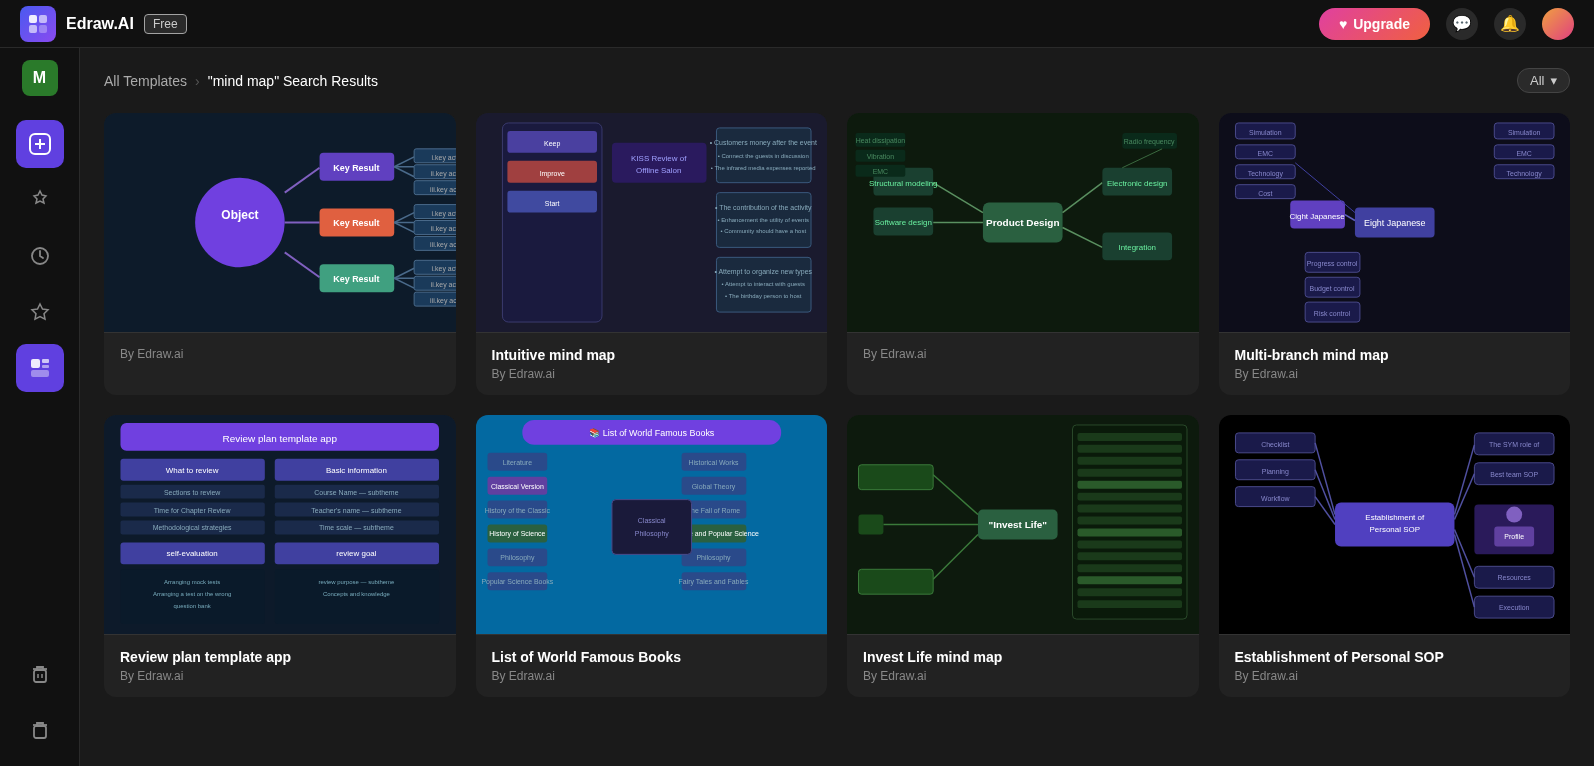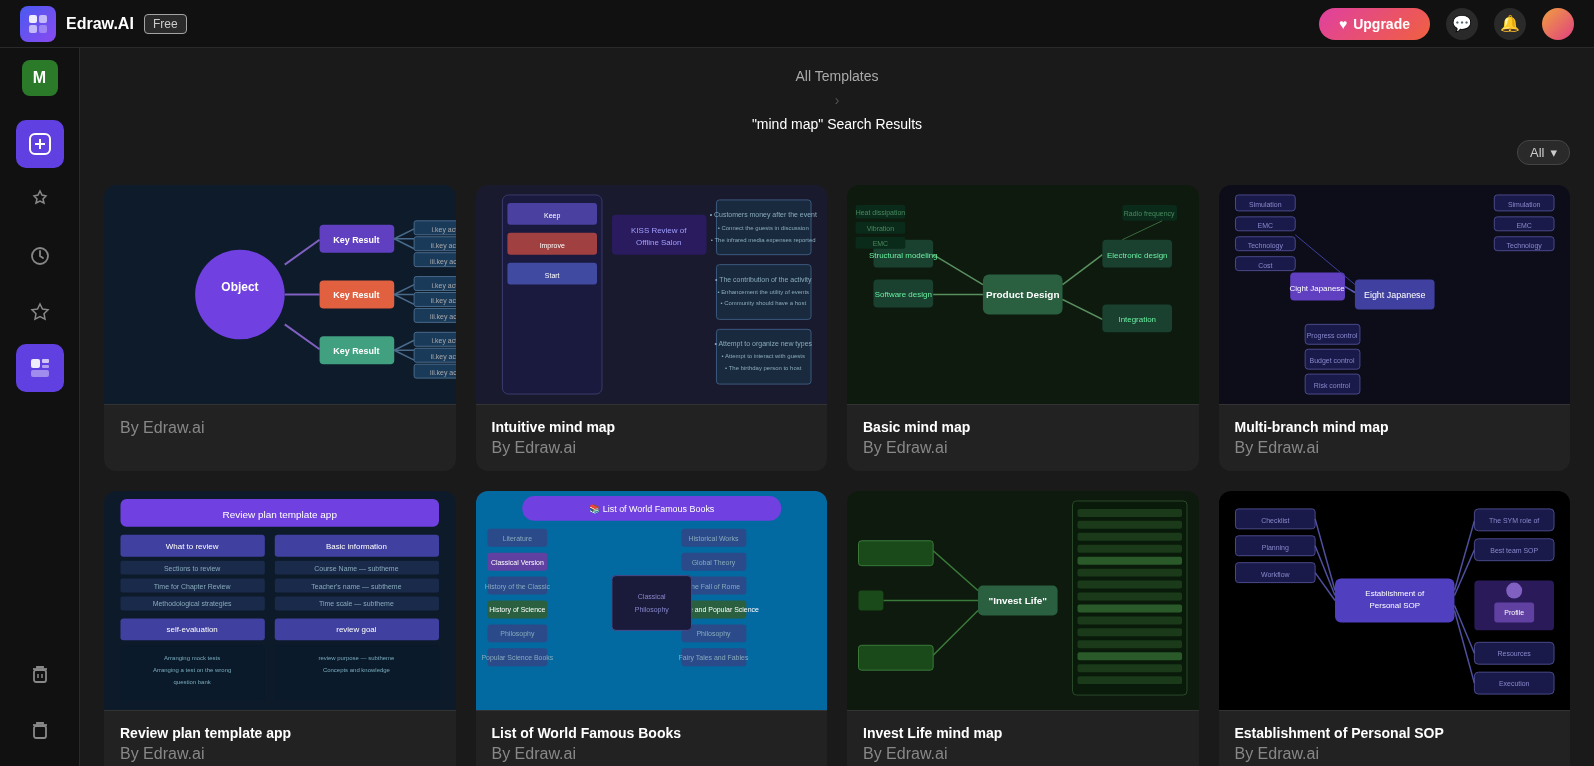--- a/index.html
+++ b/index.html
@@ -148,21 +148,20 @@
       padding: 20px 24px;
     }
 
     
     .breadcrumb {
       display: flex;
       align-items: center;
       gap: 8px;
       margin-bottom: 20px;
       font-size: 14px;
-      flex-direction: column;
     }
     .breadcrumb-link {
       color: #aaa;
       cursor: pointer;
     }
     .breadcrumb-sep { color: #555; }
     .breadcrumb-current { color: #fff; font-weight: 500; }
     .breadcrumb-filter {
       margin-left: auto;
       display: flex;
@@ -201,21 +200,21 @@
     .template-info {
       padding: 14px 16px;
     }
     .template-title {
       font-size: 14px;
       font-weight: 600;
       color: #fff;
       margin-bottom: 4px;
     }
     .template-author {
-      font-size: 16px;
+      font-size: 12px;
       color: #888;
     }
 
     
     .mindmap1 { background: #0d1b2a; }
 
     
     .mindmap2 { background: #1a1a2e; }
 
     
@@ -459,21 +458,20 @@
 
             <rect x="2" y="20" width="50" height="14" rx="2" fill="#0a2a1a"></rect>
             <text x="27" y="30" text-anchor="middle" fill="#4a8a60" font-size="7">Heat dissipation</text>
             <rect x="2" y="37" width="50" height="12" rx="2" fill="#0a2a1a"></rect>
             <text x="27" y="46" text-anchor="middle" fill="#4a8a60" font-size="7">Vibration</text>
             <rect x="2" y="52" width="50" height="12" rx="2" fill="#0a2a1a"></rect>
             <text x="27" y="61" text-anchor="middle" fill="#4a8a60" font-size="7">EMC</text>
           </svg>
         </div>
         <div class="template-info">
-          <div class="template-title">Basic mind map</div>
           <div class="template-author">By Edraw.ai</div>
         </div>
       </div>
 
       <div class="template-card">
         <div class="template-thumb mindmap4">
           <svg class="thumb-svg" viewBox="0 0 340 220" xmlns="http://www.w3.org/2000/svg">
 
             <rect x="130" y="95" width="80" height="30" rx="4" fill="#4040a0"></rect>
             <text x="170" y="114" text-anchor="middle" fill="white" font-size="9">Eight Japanese</text>

